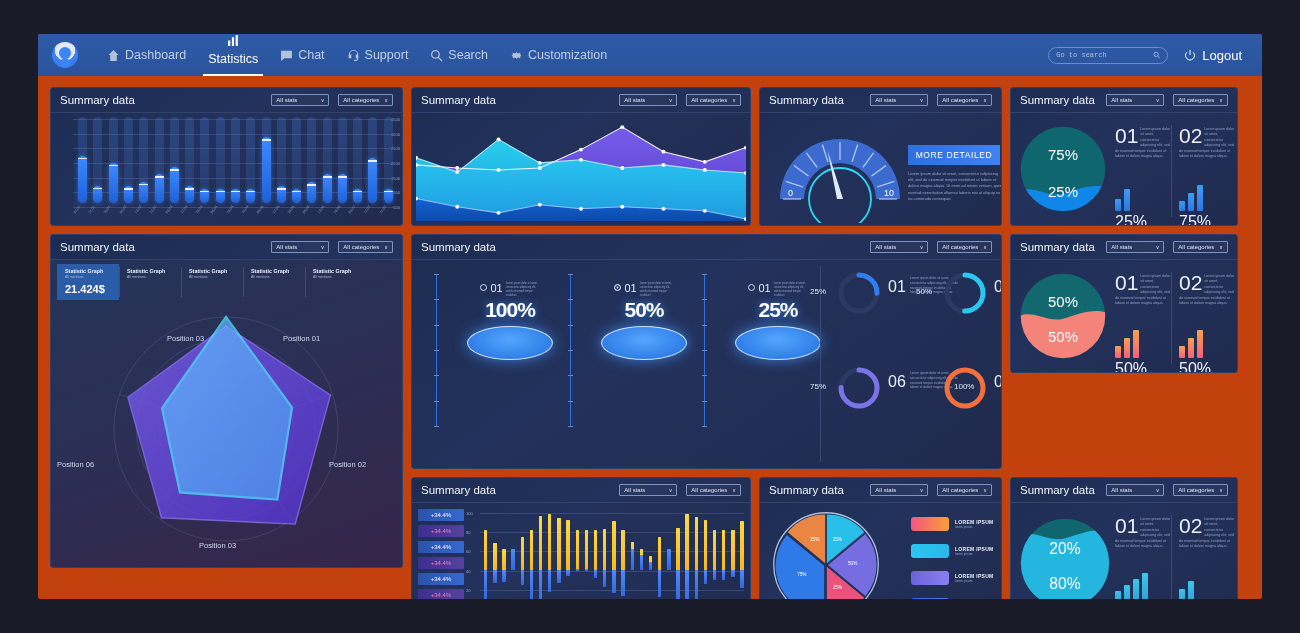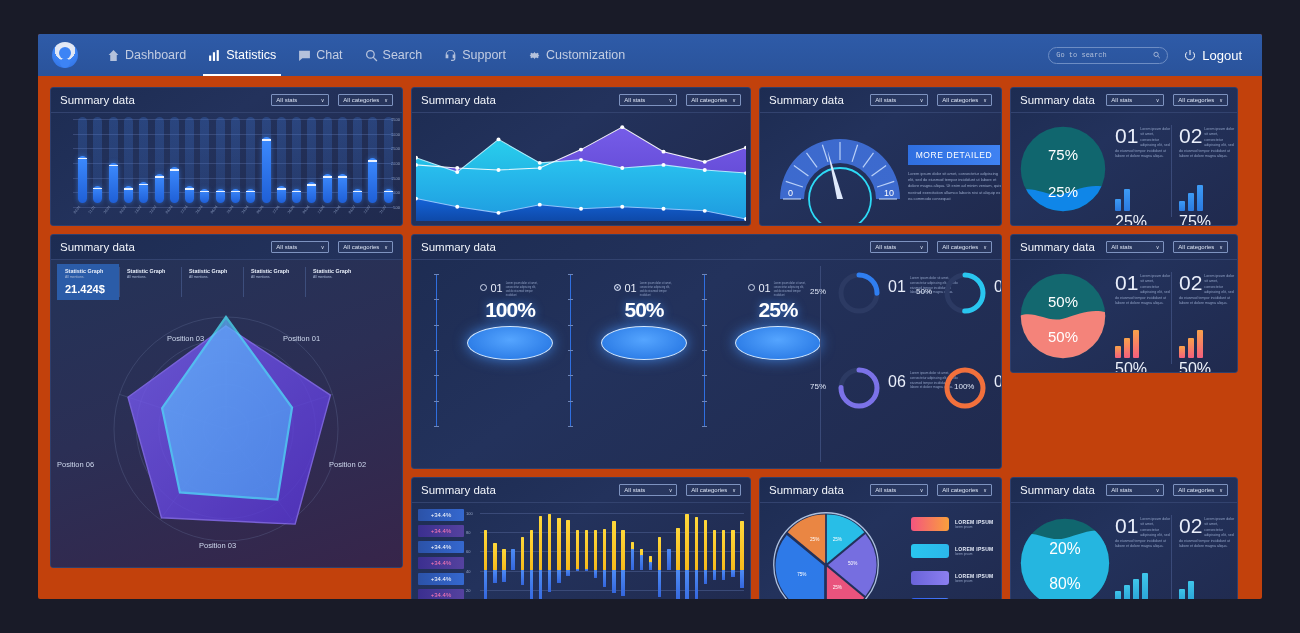--- a/index.html
+++ b/index.html
@@ -36,21 +36,21 @@
     border-radius:50%; background:#3d84f5;
     box-shadow: 0 10px 0 -1px #3d84f5;
   }
   .navitem {
     display: flex; align-items: center; gap: 5px;
     height: 42px; padding: 0 11px;
     color: #c3cde2; font-size: 12.5px;
     position: relative; cursor: pointer;
     white-space: nowrap;
   }
-  .navitem.active { color: #ffffff; }
+  .navitem.active { color: #ffffff; flex-direction: column; }
   .navitem.active::after {
     content: ""; position: absolute; left: 6px; right: 6px; bottom: 0;
     height: 2px; background: #ffffff;
   }
   .navicon { width: 13px; height: 13px; display:inline-block; opacity:.9; }
   .navitem.active .navicon { opacity: 1; }
   .nav-right { margin-left: auto; display: flex; align-items: center; gap: 16px; padding-right: 6px;}
   .searchbox {
     display:flex; align-items:center;
     width: 120px; height: 17px;
@@ -212,32 +212,32 @@
     </div>
 
     <div class="navitem">
       <svg class="navicon" viewBox="0 0 24 24" fill="#c3cde2">
           <path d="M2 3h20v14H8l-6 5z"></path>
         </svg>
       <span>Chat</span>
     </div>
 
     <div class="navitem">
+      <svg class="navicon" viewBox="0 0 24 24" fill="#c3cde2">
+          <path d="M12 2a9 9 0 0 0-9 9v6h5v-7H5a7 7 0 0 1 14 0h-3v7h3a3 3 0 0 1-3 3h-3v2h3a5 5 0 0 0 5-5v-6a9 9 0 0 0-9-9z"></path>
+        </svg>
+      <span>Support</span>
+    </div>
+
+    <div class="navitem">
       <svg class="navicon" viewBox="0 0 24 24" fill="none" stroke="#c3cde2" stroke-width="2.4">
           <circle cx="10" cy="10" r="7"></circle>
           <line x1="15" y1="15" x2="22" y2="22"></line>
         </svg>
       <span>Search</span>
-    </div>
-
-    <div class="navitem">
-      <svg class="navicon" viewBox="0 0 24 24" fill="#c3cde2">
-          <path d="M12 2a9 9 0 0 0-9 9v6h5v-7H5a7 7 0 0 1 14 0h-3v7h3a3 3 0 0 1-3 3h-3v2h3a5 5 0 0 0 5-5v-6a9 9 0 0 0-9-9z"></path>
-        </svg>
-      <span>Support</span>
     </div>
 
     <div class="navitem">
       <svg class="navicon" viewBox="0 0 24 24" fill="#c3cde2">
           <path d="M12 8a4 4 0 1 0 0 8 4 4 0 0 0 0-8zm9 4-2-1.3.4-2.4-2.2-1.3-1.9 1.5-2.2-.9L12 5l-1.1 2.6-2.2.9-1.9-1.5-2.2 1.3.4 2.4L3 12l2 1.3-.4 2.4 2.2 1.3 1.9-1.5 2.2.9L12 19l1.1-2.6 2.2-.9 1.9 1.5 2.2-1.3-.4-2.4z"></path>
         </svg>
       <span>Customization</span>
     </div>
 
     <div class="nav-right">

